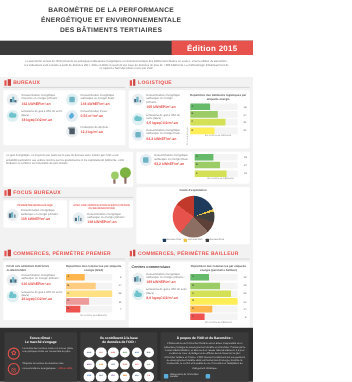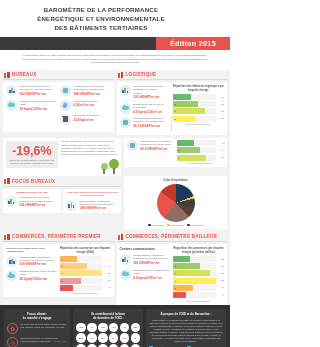--- a/index.html
+++ b/index.html
@@ -339,26 +339,20 @@
         </div>
       </div>
     </div>
   </div>
 
   <div class="focus-wrap">
     <div class="focus-inner">
       <div class="focus-left">
         <div class="card" style="padding:2.5px;">
           <div style="display:flex;gap:3px;">
-            <div style="flex:1;min-width:0;">
-              <div class="bignum-box">
-                <div class="bignum">-19,6%</div>
-                <div class="bignum-cap">Baisse de la consommation énergétique des bureaux à périmètre constant depuis 2010</div>
-              </div>
-            </div>
             <div style="flex:1.1;min-width:0;">
               <div class="note">Ce gain énergétique, en moyenne par poste sur le parc de bureaux suivi, montre que l'OID a une sensibilité particulière aux actions menées par les gestionnaires et les exploitants de bâtiments. Cette tendance se confirme sur l'ensemble du parc tertiaire.</div>
               <div class="tree-wrap">
                 <div class="tree small">
                     <div class="crown"></div>
                     <div class="trunk"></div>
                   </div>
                 <div class="tree">
                     <div class="crown"></div>
                     <div class="trunk"></div>

